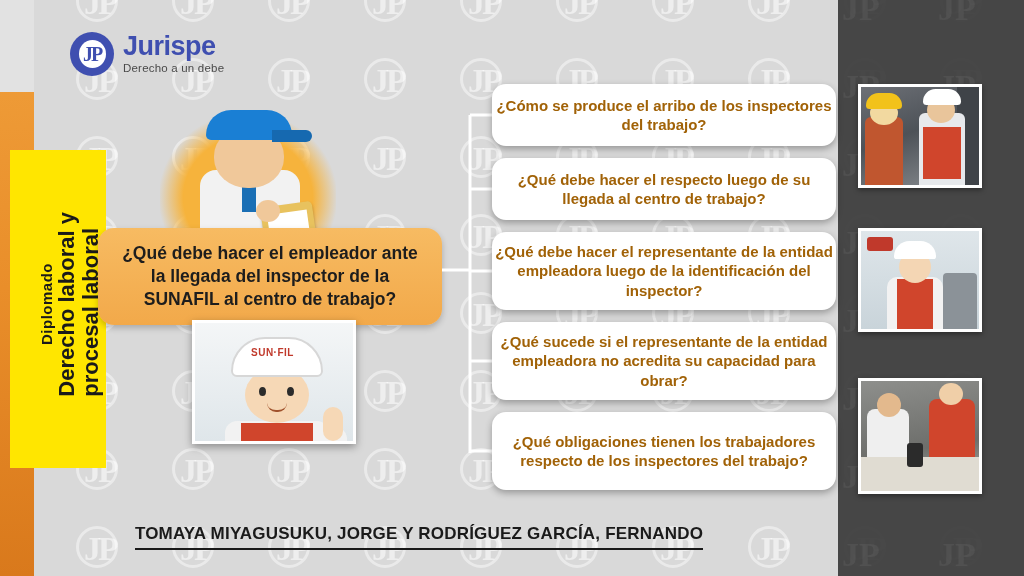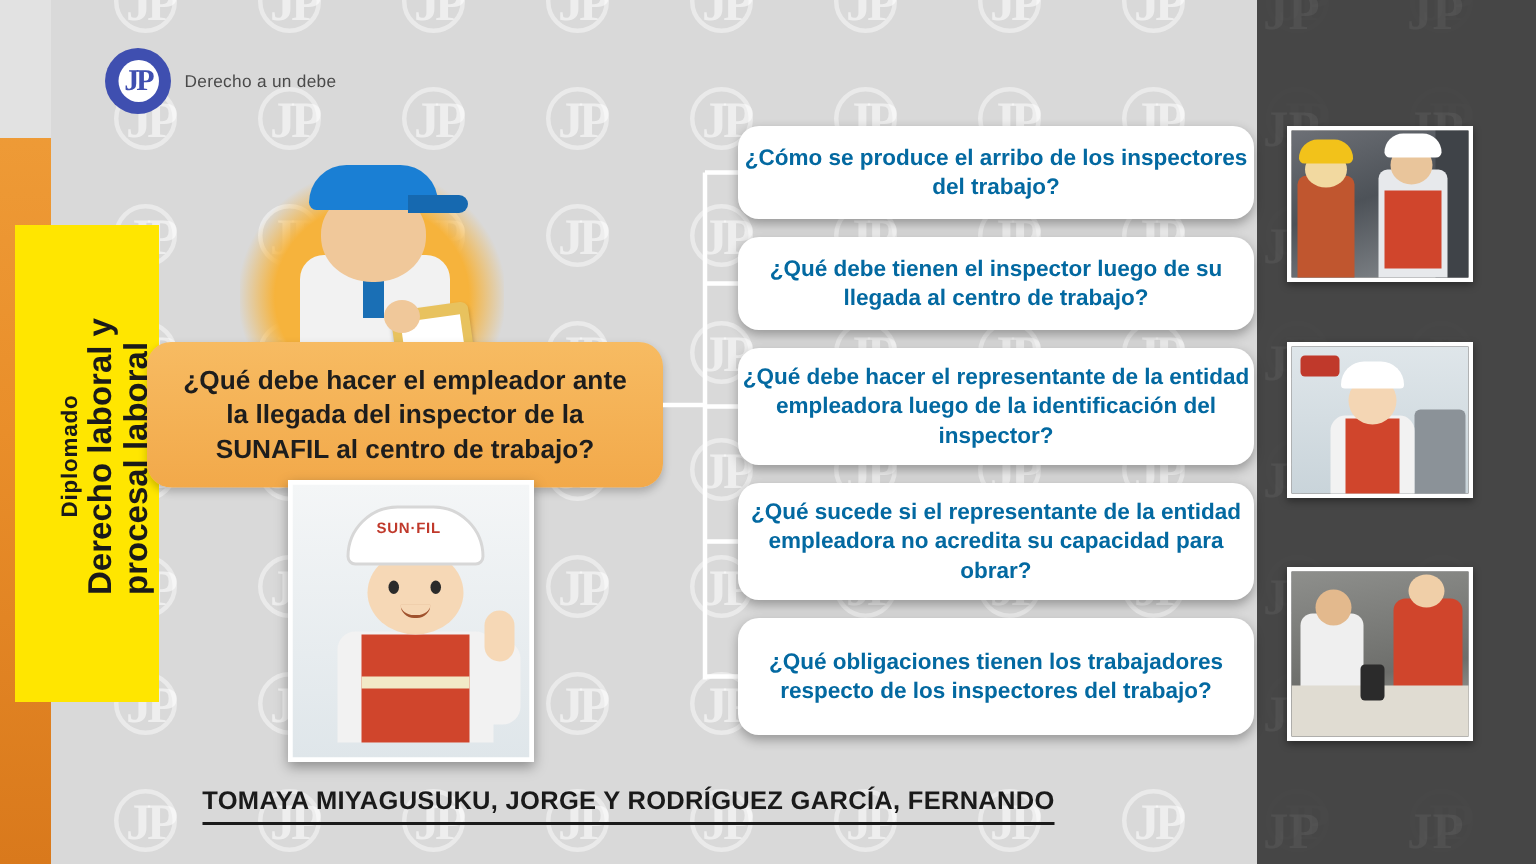--- a/index.html
+++ b/index.html
@@ -146,21 +146,21 @@
     position: absolute;
     left: 492px;
     width: 344px;
     background: #fff;
     border-radius: 14px;
     box-shadow: 0 3px 7px rgba(0,0,0,.3);
     display: flex; align-items: center; justify-content: center;
     text-align: center;
     font-weight: bold;
     font-size: 15px;
-    color: #0369a1;
+    color: #a16207;
     line-height: 1.28;
     padding: 8px 2px;
   }
   #qbox-0 { top: 84px;  height: 62px; }
   #qbox-1 { top: 158px; height: 62px; }
   #qbox-2 { top: 232px; height: 78px; }
   #qbox-3 { top: 322px; height: 78px; }
   #qbox-4 { top: 412px; height: 78px; }
 
   
@@ -223,21 +223,21 @@
   #hero-illu .cap  { position:absolute; left:54px; top:14px; width:86px; height:30px; background:#1a7fd4; border-radius:40px 40px 8px 8px; }
   #hero-illu .capb { position:absolute; left:120px; top:34px; width:40px; height:12px; background:#1669b0; border-radius:0 8px 8px 0; }
   #hero-illu .clip { position:absolute; left:112px; top:108px; width:52px; height:62px; background:#e8c25e; border-radius:5px; transform:rotate(-8deg); box-shadow:0 2px 3px rgba(0,0,0,.25);}
   #hero-illu .clip::after{content:""; position:absolute; left:6px; top:8px; width:40px; height:46px; background:#fff; }
   #hero-illu .hand { position:absolute; left:104px; top:104px; width:24px; height:22px; background:#f0c89a; border-radius:50%; }
 
   
   #center-photo {
     position:absolute;
     left: 192px; top: 320px;
-    width: 164px; height: 188px;
+    width: 164px; height: 124px;
     background:#fff;
     border: 3px solid #ffffff;
     box-shadow: 0 3px 8px rgba(0,0,0,.35);
     overflow:hidden;
   }
   #center-photo .bg { position:absolute; inset:0; background:linear-gradient(180deg,#f4f6f7 0%, #dfe6ea 100%); }
   #center-photo .helm { position:absolute; left:36px; top:14px; width:92px; height:40px; background:#ffffff; border-radius:46px 46px 8px 8px; border:2px solid #d7d7d7;}
   #center-photo .helmtxt{position:absolute; left:56px; top:24px; font-size:10px; font-weight:bold; color:#c0392b; letter-spacing:.5px;}
   #center-photo .face { position:absolute; left:50px; top:44px; width:64px; height:56px; background:#f6d8b6; border-radius:32px/28px;}
   #center-photo .eye1 { position:absolute; left:64px; top:64px; width:7px; height:9px; background:#2b2b2b; border-radius:50%;}
@@ -465,20 +465,21 @@
     <div class="rb-wm" style="left: 100px; top: 536px;">JP</div>
   </div>
 <div id="left-orange"></div>
 <div id="left-white-cover"></div>
 
 <div id="logo">
   <div class="mark">
     <span class="jp">JP</span>
   </div>
   <div class="txt">
+    <div class="brand">Jurispe</div>
     <div class="tagline">Derecho a un debe</div>
   </div>
 </div>
 
 <div id="course-label">
   <div class="line main"><span>Derecho laboral y</span><br><span>procesal laboral</span></div>
   <div class="line sub">Diplomado</div>
 </div>
 
 <div id="hero-illu">
@@ -500,21 +501,21 @@
     <path d="M470 115 V453"></path>
     <path d="M470 115 H492"></path>
     <path d="M470 189 H492"></path>
     <path d="M470 271 H492"></path>
     <path d="M470 361 H492"></path>
     <path d="M470 451 H492"></path>
   </g>
 </svg>
 
 <div class="qbox" id="qbox-0">¿Cómo se produce el arribo de los inspectores del trabajo?</div>
-<div class="qbox" id="qbox-1">¿Qué debe tienen el inspector luego de su llegada al centro de trabajo?</div>
+<div class="qbox" id="qbox-1">¿Qué debe hacer el respecto luego de su llegada al centro de trabajo?</div>
 <div class="qbox" id="qbox-2">¿Qué debe hacer el representante de la entidad empleadora luego de la identificación del inspector?</div>
 <div class="qbox" id="qbox-3">¿Qué sucede si el representante de la entidad empleadora no acredita su capacidad para obrar?</div>
 <div class="qbox" id="qbox-4">¿Qué obligaciones tienen los trabajadores respecto de los inspectores del trabajo?</div>
 
 <div class="photo" id="photo-0">
   <div class="ph-inner">
     <div class="p-door"></div>
     <div class="p-a"></div>
       <div class="p-a2"></div>
       <div class="p-a3"></div>

